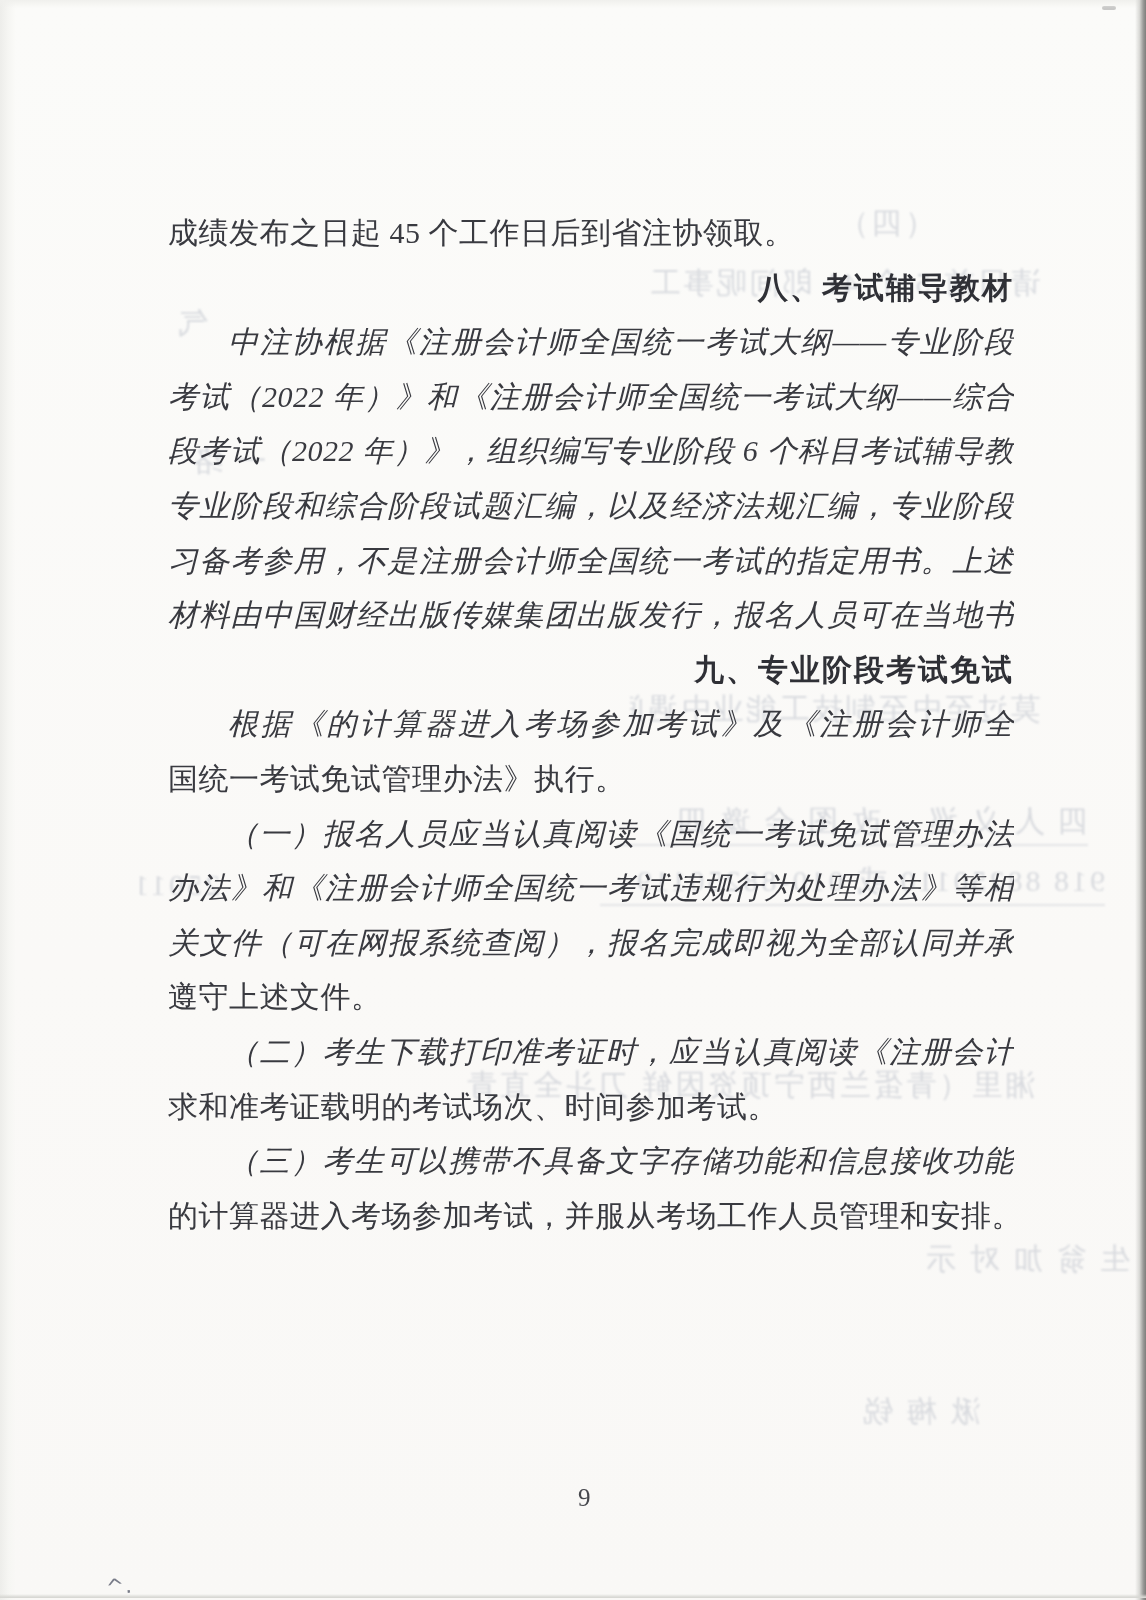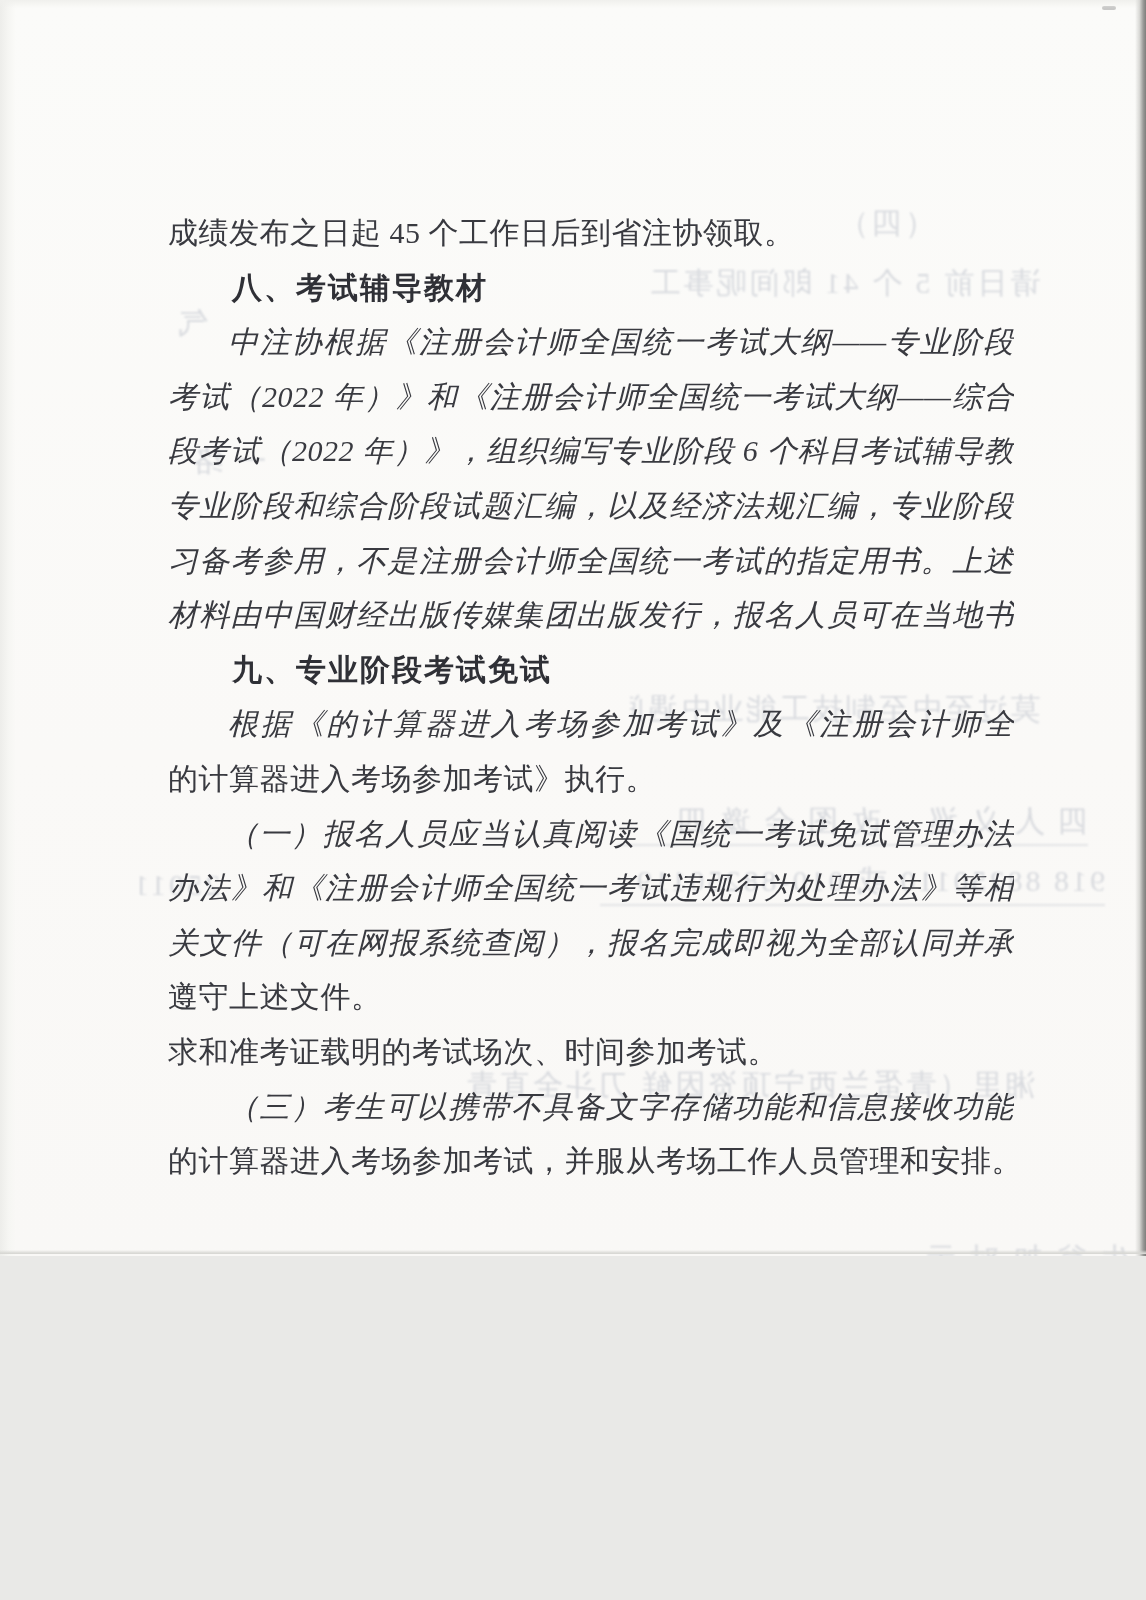--- a/index.html
+++ b/index.html
@@ -2,21 +2,21 @@
 <html><head>
 <meta charset="utf-8">
 <style>
   html,body{margin:0;padding:0;}
   body{
     width:1146px;height:1600px;
     background:#e9e9e7;
     font-family:"Liberation Serif","DejaVu Serif",serif;
   }
   .page{
-    position:relative;width:1146px;height:1256px;overflow:hidden;
+    position:relative;width:1146px;height:1600px;overflow:hidden;
     background:linear-gradient(180deg,#fbfbf9 0%,#faf9f7 60%,#f9f8f6 100%);
   }
   
   .edge-left{
     position:absolute;left:0;top:0;width:16px;height:100%;
     background:linear-gradient(90deg,#ededea 0%,#f6f6f3 55%,rgba(251,251,249,0) 100%);
   }
   .edge-top{
     position:absolute;left:0;top:0;width:100%;height:8px;
     background:linear-gradient(180deg,#f0f0ed 0%,rgba(251,251,249,0) 100%);
@@ -37,21 +37,21 @@
   .line{
     height:54.6px;line-height:54.6px;white-space:nowrap;
   }
   .line.fill{
     white-space:normal;overflow:hidden;
     text-align:justify;text-align-last:justify;font-style:italic;
   }
   .line.indent{text-indent:60px;}
   .line.heading{
     font-family:"Liberation Sans","DejaVu Sans",sans-serif;
-    font-weight:bold;color:#2f3036;padding-left:64px;letter-spacing:2px;
+    font-weight:bold;color:#2f3036;padding-left:64px;letter-spacing:2px;text-align:right;
   }
   .page-number{
     position:absolute;left:578px;top:1484px;
     font-size:25px;color:#46474d;
   }
   
   .bleed-layer{position:absolute;left:0;top:0;width:100%;height:100%;pointer-events:none;}
   .bleed{
     position:absolute;height:46px;line-height:46px;
     transform:scaleX(-1);
@@ -92,25 +92,26 @@
       <div class="line">成绩发布之日起 45 个工作日后到省注协领取。</div>
       <div class="line heading">八、考试辅导教材</div>
       <div class="line indent fill">中注协根据《注册会计师全国统一考试大纲——专业阶段</div>
       <div class="line fill">考试（2022 年）》和《注册会计师全国统一考试大纲——综合阶</div>
       <div class="line fill">段考试（2022 年）》，组织编写专业阶段 6 个科目考试辅导教材、</div>
       <div class="line fill">专业阶段和综合阶段试题汇编，以及经济法规汇编，专业阶段</div>
       <div class="line fill">习备考参用，不是注册会计师全国统一考试的指定用书。上述</div>
       <div class="line fill">材料由中国财经出版传媒集团出版发行，报名人员可在当地书</div>
       <div class="line heading">九、专业阶段考试免试</div>
       <div class="line indent fill">根据《的计算器进入考场参加考试》及《注册会计师全</div>
-      <div class="line">的计算器进入考场参加考试》执行。</div>
+      <div class="line">国统一考试免试管理办法》执行。</div>
       <div class="line indent fill">（一）报名人员应当认真阅读《国统一考试免试管理办法</div>
       <div class="line fill">办法》和《注册会计师全国统一考试违规行为处理办法》等相</div>
       <div class="line fill">关文件（可在网报系统查阅），报名完成即视为全部认同并承诺</div>
       <div class="line">遵守上述文件。</div>
+      <div class="line indent fill">（二）考生下载打印准考证时，应当认真阅读《注册会计</div>
       <div class="line">求和准考证载明的考试场次、时间参加考试。</div>
       <div class="line indent fill">（三）考生可以携带不具备文字存储功能和信息接收功能</div>
       <div class="line">的计算器进入考场参加考试，并服从考场工作人员管理和安排。</div>
     </div>
 
   <div class="page-number">9</div>
 
   <div class="pen-mark">^.</div>
   <div class="corner-mark"></div>
 

